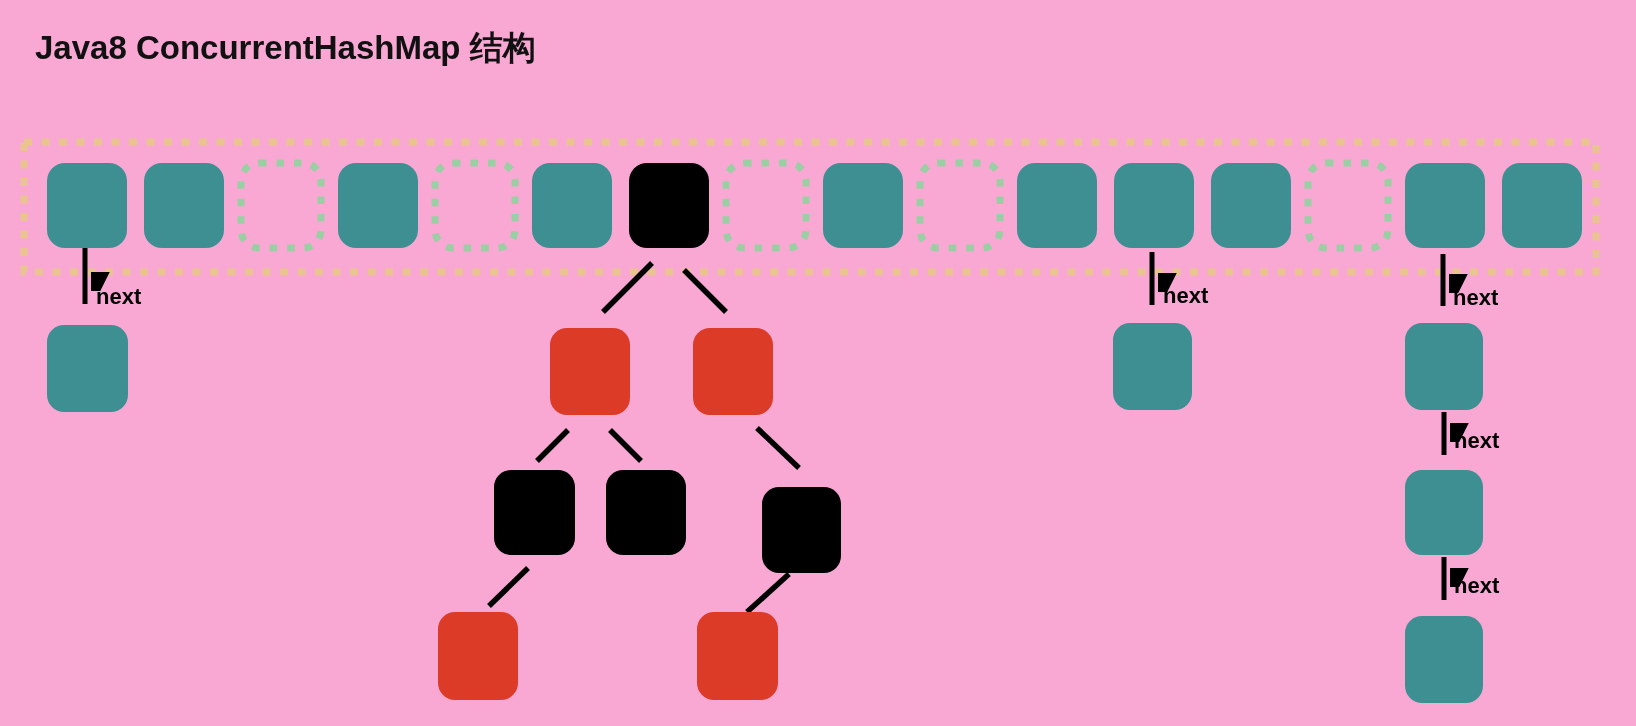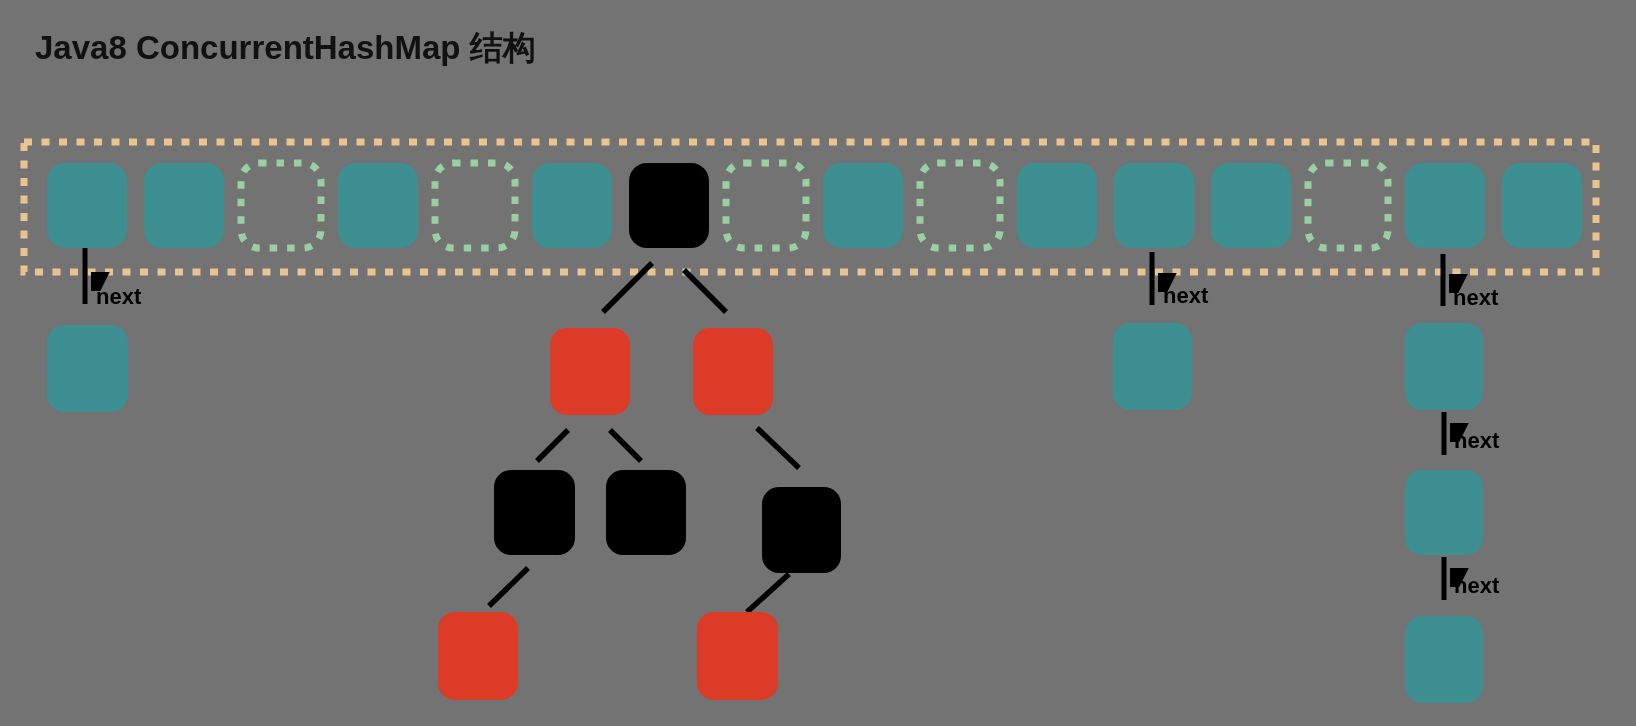--- a/index.html
+++ b/index.html
@@ -8,21 +8,21 @@
     background: #ffffff;
     width: 1636px;
     height: 726px;
     overflow: hidden;
     font-family: "Liberation Sans", "DejaVu Sans", sans-serif;
   }
   #stage {
     position: relative;
     width: 1636px;
     height: 726px;
-    background: #737373;
+    background: #f9a8d4;
     text-align: center;
   }
   #diagram-title {
     position: absolute;
     left: 35px;
     top: 26px;
     margin: 0;
     font-size: 33px;
     font-weight: bold;
     color: #111111;

